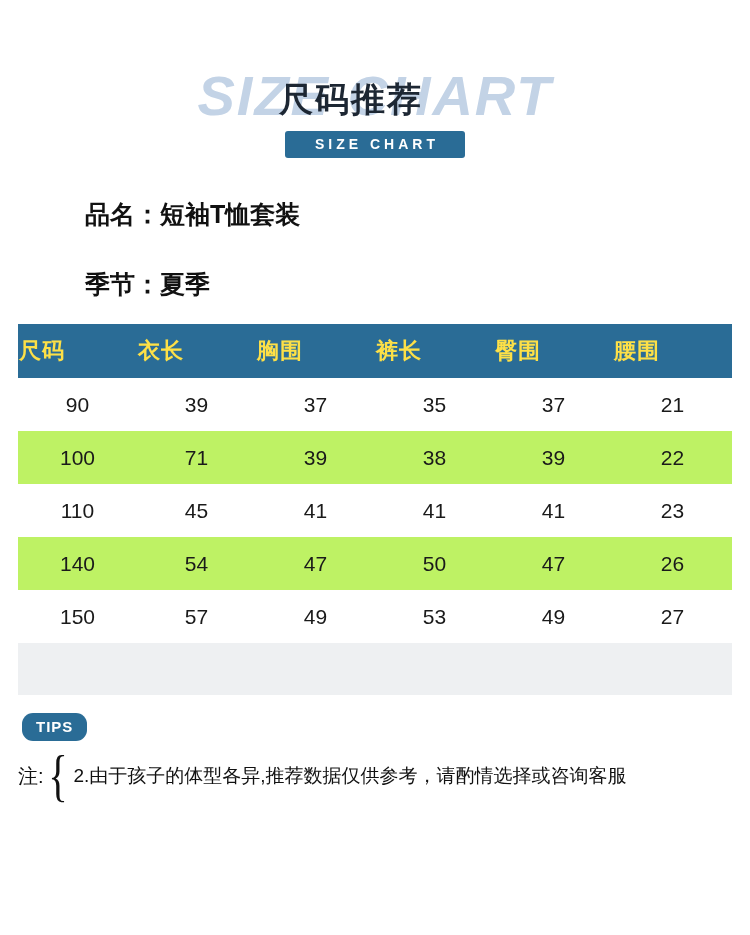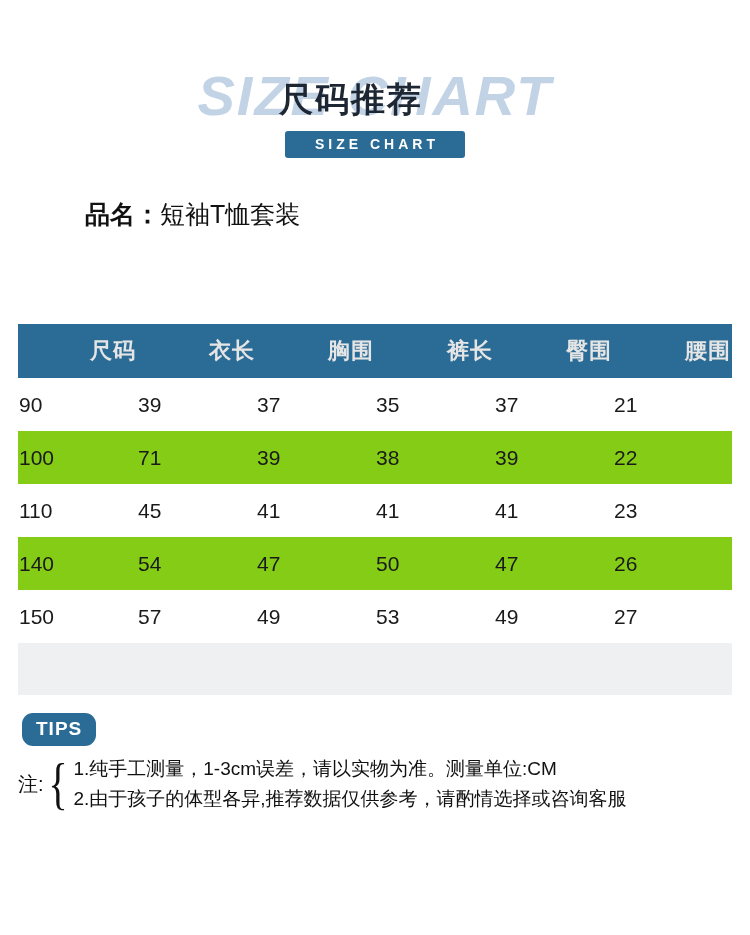--- a/index.html
+++ b/index.html
@@ -73,21 +73,21 @@
     display: flex;
     height: 70px;
     align-items: center;
   }
   .info-cell {
     font-size: 25px;
     color: #111;
     white-space: nowrap;
   }
   .info-cell .label { font-weight: bold; font-family: Liberation Serif, serif; }
-  .info-cell .value { font-weight: normal; }
+  .info-cell .value { font-weight: bold; }
   .cell-left {
     width: 360px;
     padding-left: 85px;
     box-sizing: border-box;
   }
   .cell-right {
     padding-left: 85px;
     box-sizing: border-box;
   }
 
@@ -96,49 +96,49 @@
     margin: 5px 18px 0 18px;
     width: 714px;
   }
   table.size-table {
     border-collapse: collapse;
     width: 100%;
     table-layout: fixed;
   }
   table.size-table th {
     background: #2a6c96;
-    color: #e5e5e5;
+    color: #fde047;
     font-size: 22px;
     font-weight: bold;
     height: 52px;
-    text-align: right;
+    text-align: left;
     letter-spacing: 1px;
   }
   table.size-table td {
     height: 51px;
-    text-align: left;
+    text-align: center;
     font-size: 21px;
     color: #1a1a1a;
     background: #ffffff;
   }
   table.size-table tr.alt td {
-    background: #84cc16;
+    background: #bef264;
   }
   table.size-table tr.filler td {
     background: #eef0f2;
     height: 50px;
   }
 
   
   .tips-badge {
     margin: 18px 4px 0 22px;
     display: inline-block;
     background: #2a6c96;
     color: #ffffff;
-    font-size: 19px;
+    font-size: 15px;
     font-weight: bold;
     letter-spacing: 1px;
     padding: 5px 14px 6px 14px;
     border-radius: 11px;
   }
   .notes {
     margin-top: 8px;
     display: flex;
     align-items: center;
     padding-left: 18px;
@@ -180,20 +180,23 @@
   <div class="sub-banner">SIZE CHART</div>
 </div>
 
 <div class="info">
   <div class="info-row">
     <div class="info-cell cell-left">
       <span class="label">品名：</span><span class="value">短袖T恤套装</span>
     </div>
   </div>
   <div class="info-row">
+    <div class="info-cell cell-left">
+      <span class="label">季节：</span><span class="value">夏季</span>
+    </div>
   </div>
 </div>
 
 <div class="table-wrap">
   <table class="size-table">
     <thead>
       <tr>
         <th>尺码</th>
         <th>衣长</th>
         <th>胸围</th>
@@ -254,19 +257,18 @@
     </tbody>
   </table>
 </div>
 
 <div class="tips-badge">TIPS</div>
 
 <div class="notes">
   <div class="notes-label">注:</div>
   <div class="brace">{</div>
   <div class="notes-lines">
-    <div class="note-line">1.纯手工测量，1-3cm误差，请以实物为准。测量单位:CM</div>
     <div class="note-line">2.由于孩子的体型各异,推荐数据仅供参考，请酌情选择或咨询客服</div>
   </div>
 </div>
 
 
 
 
 </body></html>

